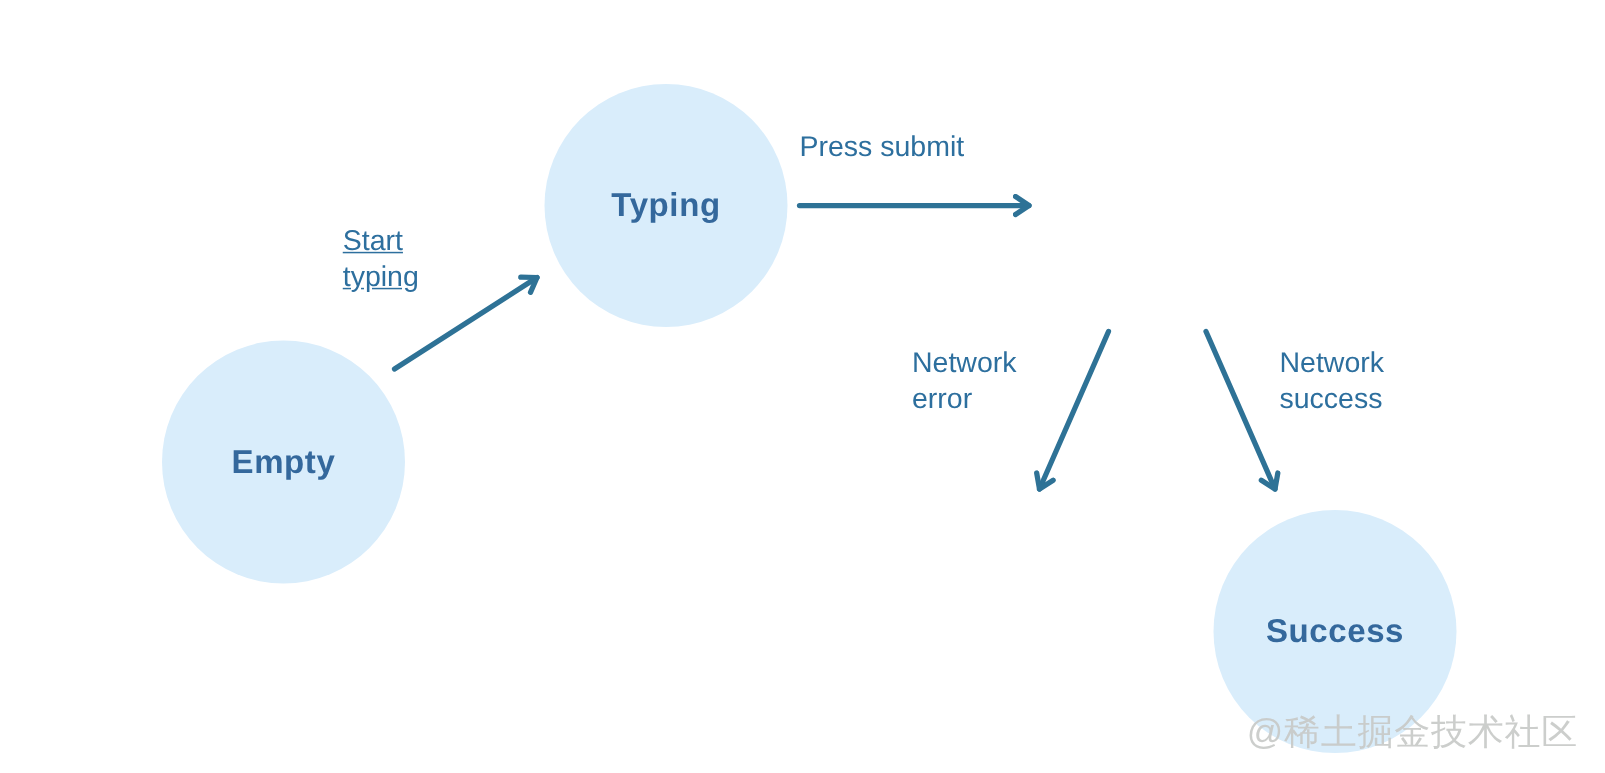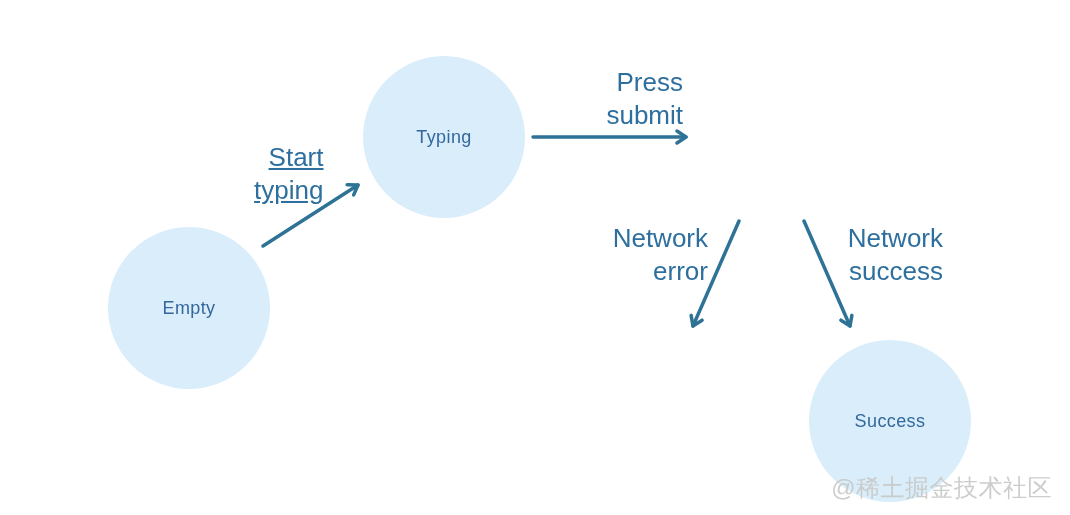--- a/index.html
+++ b/index.html
@@ -25,31 +25,31 @@
     position: absolute;
     border-radius: 50%;
     background: var(--node-fill, #d9edfb);
     display: flex;
     align-items: center;
     justify-content: center;
     z-index: 1;
   }
   .node-label {
     color: var(--node-label, #34689c);
-    font-size: 18px;
-    font-weight: 400;
+    font-size: 22px;
+    font-weight: 700;
     letter-spacing: 0.4px;
     white-space: nowrap;
   }
   .edge-label {
     position: absolute;
     transform: translate(-50%, -50%);
-    text-align: right;
+    text-align: left;
     color: var(--edge-label, #2d6f9e);
-    font-size: 26px;
+    font-size: 19px;
     line-height: 1.27;
     font-weight: 500;
     z-index: 3;
   }
   .watermark {
     position: absolute;
     right: 18px;
     bottom: 11px;
     font-size: 24px;
     color: var(--watermark, #c8cac8);
@@ -84,14 +84,14 @@
     </div>
     <div class="node" style="left: 363px; top: 56px; width: 162px; height: 162px;">
       <span class="node-label">Typing</span>
     </div>
     <div class="node" style="left: 809px; top: 340px; width: 162px; height: 162px;">
       <span class="node-label">Success</span>
     </div>
     <div class="edge-label" style="left: 276px; top: 174px; width: 95px; text-decoration: underline;">Start typing</div>
     <div class="edge-label" style="left: 608px; top: 99px; width: 150px;">Press submit</div>
     <div class="edge-label" style="left: 658px; top: 255px; width: 100px;">Network error</div>
-    <div class="edge-label" style="left: 888px; top: 255px; width: 110px;">Network success</div>
+    <div class="edge-label" style="left: 908px; top: 255px; width: 110px;">Network success</div>
   </div>
 
 </body></html>

